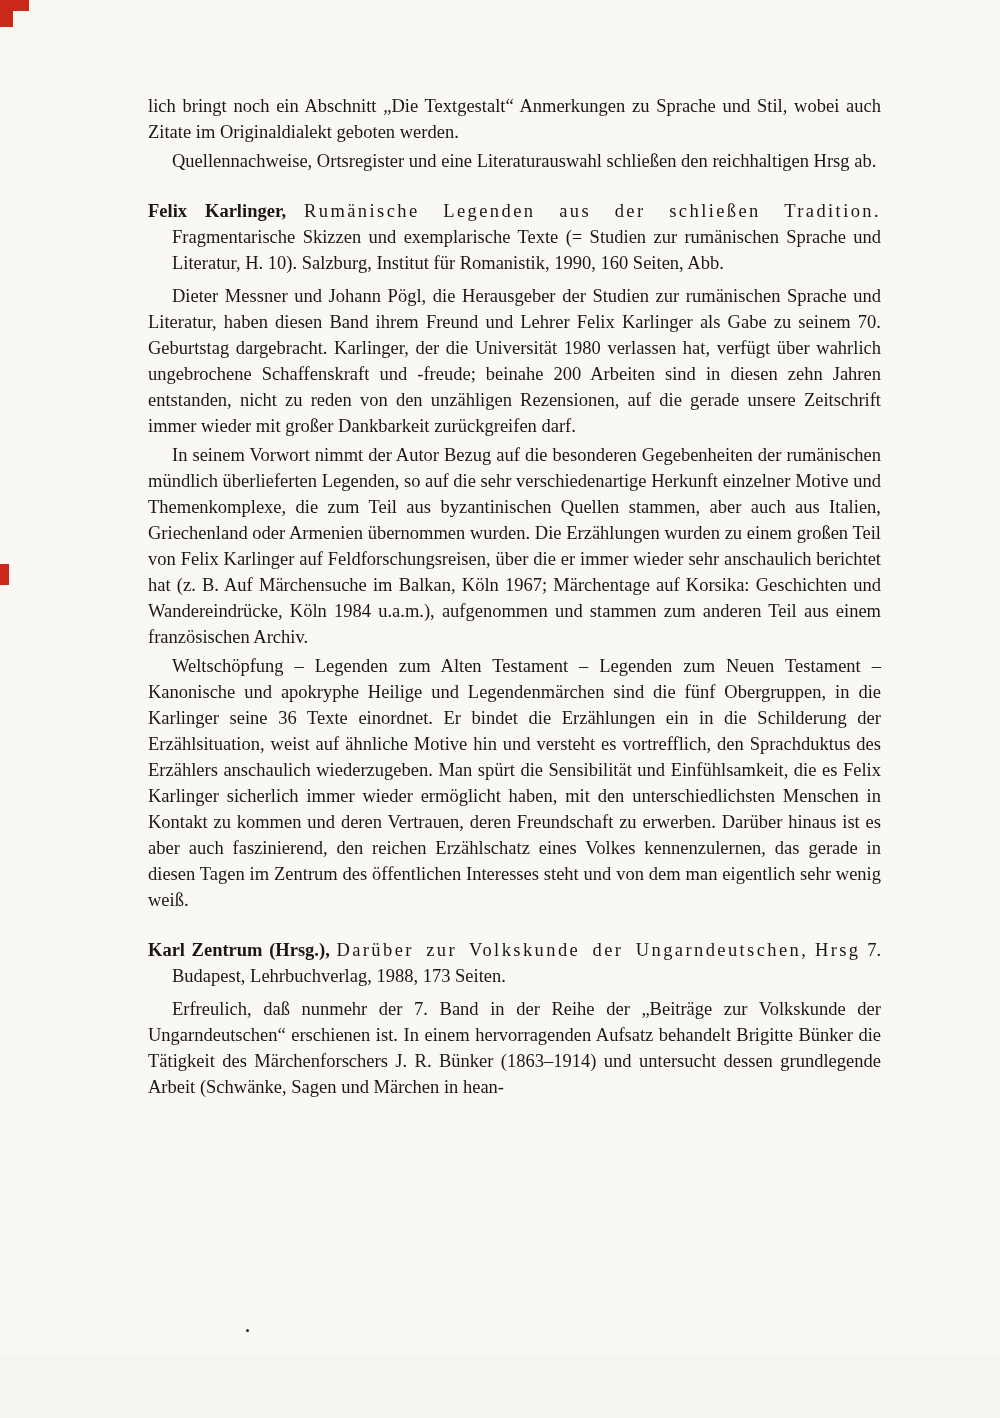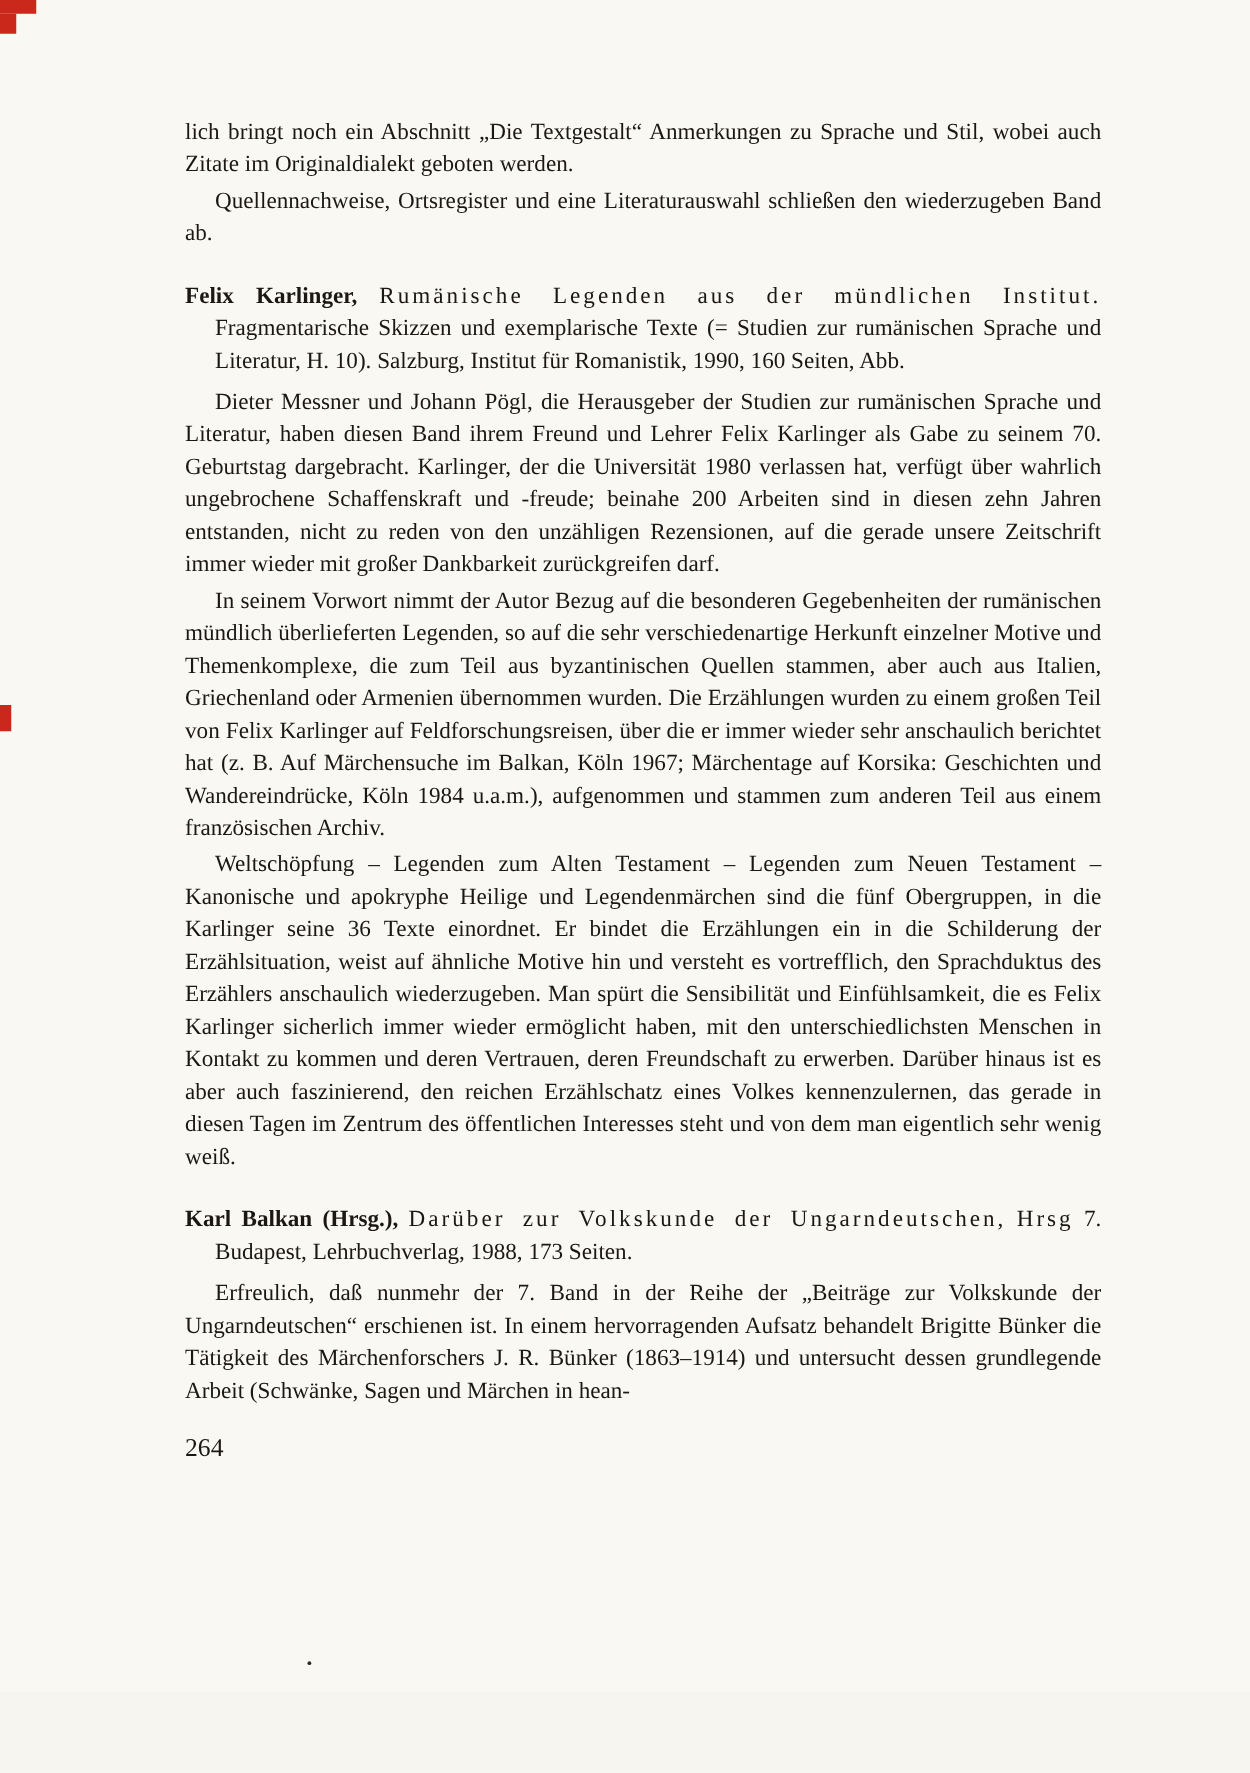--- a/index.html
+++ b/index.html
@@ -69,30 +69,29 @@
 <div class="page" style="background-color: rgb(250, 248, 243);">
 
   <div class="mark mark-tl-a" style="background-color: rgb(201, 40, 26);"></div>
   <div class="mark mark-tl-b" style="background-color: rgb(201, 40, 26);"></div>
   <div class="mark mark-left-mid" style="background-color: rgb(201, 40, 26);"></div>
   <div class="mark mark-bl" style="background-color: rgb(201, 40, 26);"></div>
 
   <div class="text-block">
 
     <p class="para no-indent">lich bringt noch ein Abschnitt „Die Textgestalt“ Anmerkungen zu Sprache und Stil, wobei auch Zitate im Originaldialekt geboten werden.</p>
-    <p class="para">Quellennachweise, Ortsregister und eine Literaturauswahl schließen den wiederzugeben Band ab.</p>
+    <p class="para">Quellennachweise, Ortsregister und eine Literaturauswahl schließen den reichhaltigen Hrsg ab.</p>
 
-    <p class="review-heading"><span class="heading-author">Felix Karlinger,</span> <span class="spaced">Rumänische Legenden aus der mündlichen Institut.</span> <span>Fragmentarische Skizzen und exemplarische Texte (= Studien zur rumänischen Sprache und Literatur, H. 10). Salzburg, Institut für Romanistik, 1990, 160 Seiten, Abb.</span></p>
+    <p class="review-heading"><span class="heading-author">Felix Karlinger,</span> <span class="spaced">Rumänische Legenden aus der schließen Tradition.</span> <span>Fragmentarische Skizzen und exemplarische Texte (= Studien zur rumänischen Sprache und Literatur, H. 10). Salzburg, Institut für Romanistik, 1990, 160 Seiten, Abb.</span></p>
 
     <p class="para">Dieter Messner und Johann Pögl, die Herausgeber der Studien zur rumänischen Sprache und Literatur, haben diesen Band ihrem Freund und Lehrer Felix Karlinger als Gabe zu seinem 70. Geburtstag dargebracht. Karlinger, der die Universität 1980 verlassen hat, verfügt über wahrlich ungebrochene Schaffenskraft und -freude; beinahe 200 Arbeiten sind in diesen zehn Jahren entstanden, nicht zu reden von den unzähligen Rezensionen, auf die gerade unsere Zeitschrift immer wieder mit großer Dankbarkeit zurückgreifen darf.</p>
     <p class="para">In seinem Vorwort nimmt der Autor Bezug auf die besonderen Gegebenheiten der rumänischen mündlich überlieferten Legenden, so auf die sehr verschiedenartige Herkunft einzelner Motive und Themenkomplexe, die zum Teil aus byzantinischen Quellen stammen, aber auch aus Italien, Griechenland oder Armenien übernommen wurden. Die Erzählungen wurden zu einem großen Teil von Felix Karlinger auf Feldforschungsreisen, über die er immer wieder sehr anschaulich berichtet hat (z. B. Auf Märchensuche im Balkan, Köln 1967; Märchentage auf Korsika: Geschichten und Wandereindrücke, Köln 1984 u.a.m.), aufgenommen und stammen zum anderen Teil aus einem französischen Archiv.</p>
     <p class="para">Weltschöpfung – Legenden zum Alten Testament – Legenden zum Neuen Testament – Kanonische und apokryphe Heilige und Legendenmärchen sind die fünf Obergruppen, in die Karlinger seine 36 Texte einordnet. Er bindet die Erzählungen ein in die Schilderung der Erzählsituation, weist auf ähnliche Motive hin und versteht es vortrefflich, den Sprachduktus des Erzählers anschaulich wiederzugeben. Man spürt die Sensibilität und Einfühlsamkeit, die es Felix Karlinger sicherlich immer wieder ermöglicht haben, mit den unterschiedlichsten Menschen in Kontakt zu kommen und deren Vertrauen, deren Freundschaft zu erwerben. Darüber hinaus ist es aber auch faszinierend, den reichen Erzählschatz eines Volkes kennenzulernen, das gerade in diesen Tagen im Zentrum des öffentlichen Interesses steht und von dem man eigentlich sehr wenig weiß.</p>
 
-    <p class="review-heading"><span class="heading-author">Karl Balkan (Hrsg.),</span> <span class="spaced">Darüber zur Volkskunde der Ungarndeutschen,</span> <span class="spaced">Hrsg</span> <span>7. Budapest, Lehrbuchverlag, 1988, 173 Seiten.</span></p>
+    <p class="review-heading"><span class="heading-author">Karl Zentrum (Hrsg.),</span> <span class="spaced">Darüber zur Volkskunde der Ungarndeutschen,</span> <span class="spaced">Hrsg</span> <span>7. Budapest, Lehrbuchverlag, 1988, 173 Seiten.</span></p>
 
     <p class="para">Erfreulich, daß nunmehr der 7. Band in der Reihe der „Beiträge zur Volkskunde der Ungarndeutschen“ erschienen ist. In einem hervorragenden Aufsatz behandelt Brigitte Bünker die Tätigkeit des Märchenforschers J. R. Bünker (1863–1914) und untersucht dessen grundlegende Arbeit (Schwänke, Sagen und Märchen in hean-</p>
 
-    <div class="page-number">264</div>
   </div>
 
   <div class="speck"></div>
 
 </div>
 
 </body></html>

